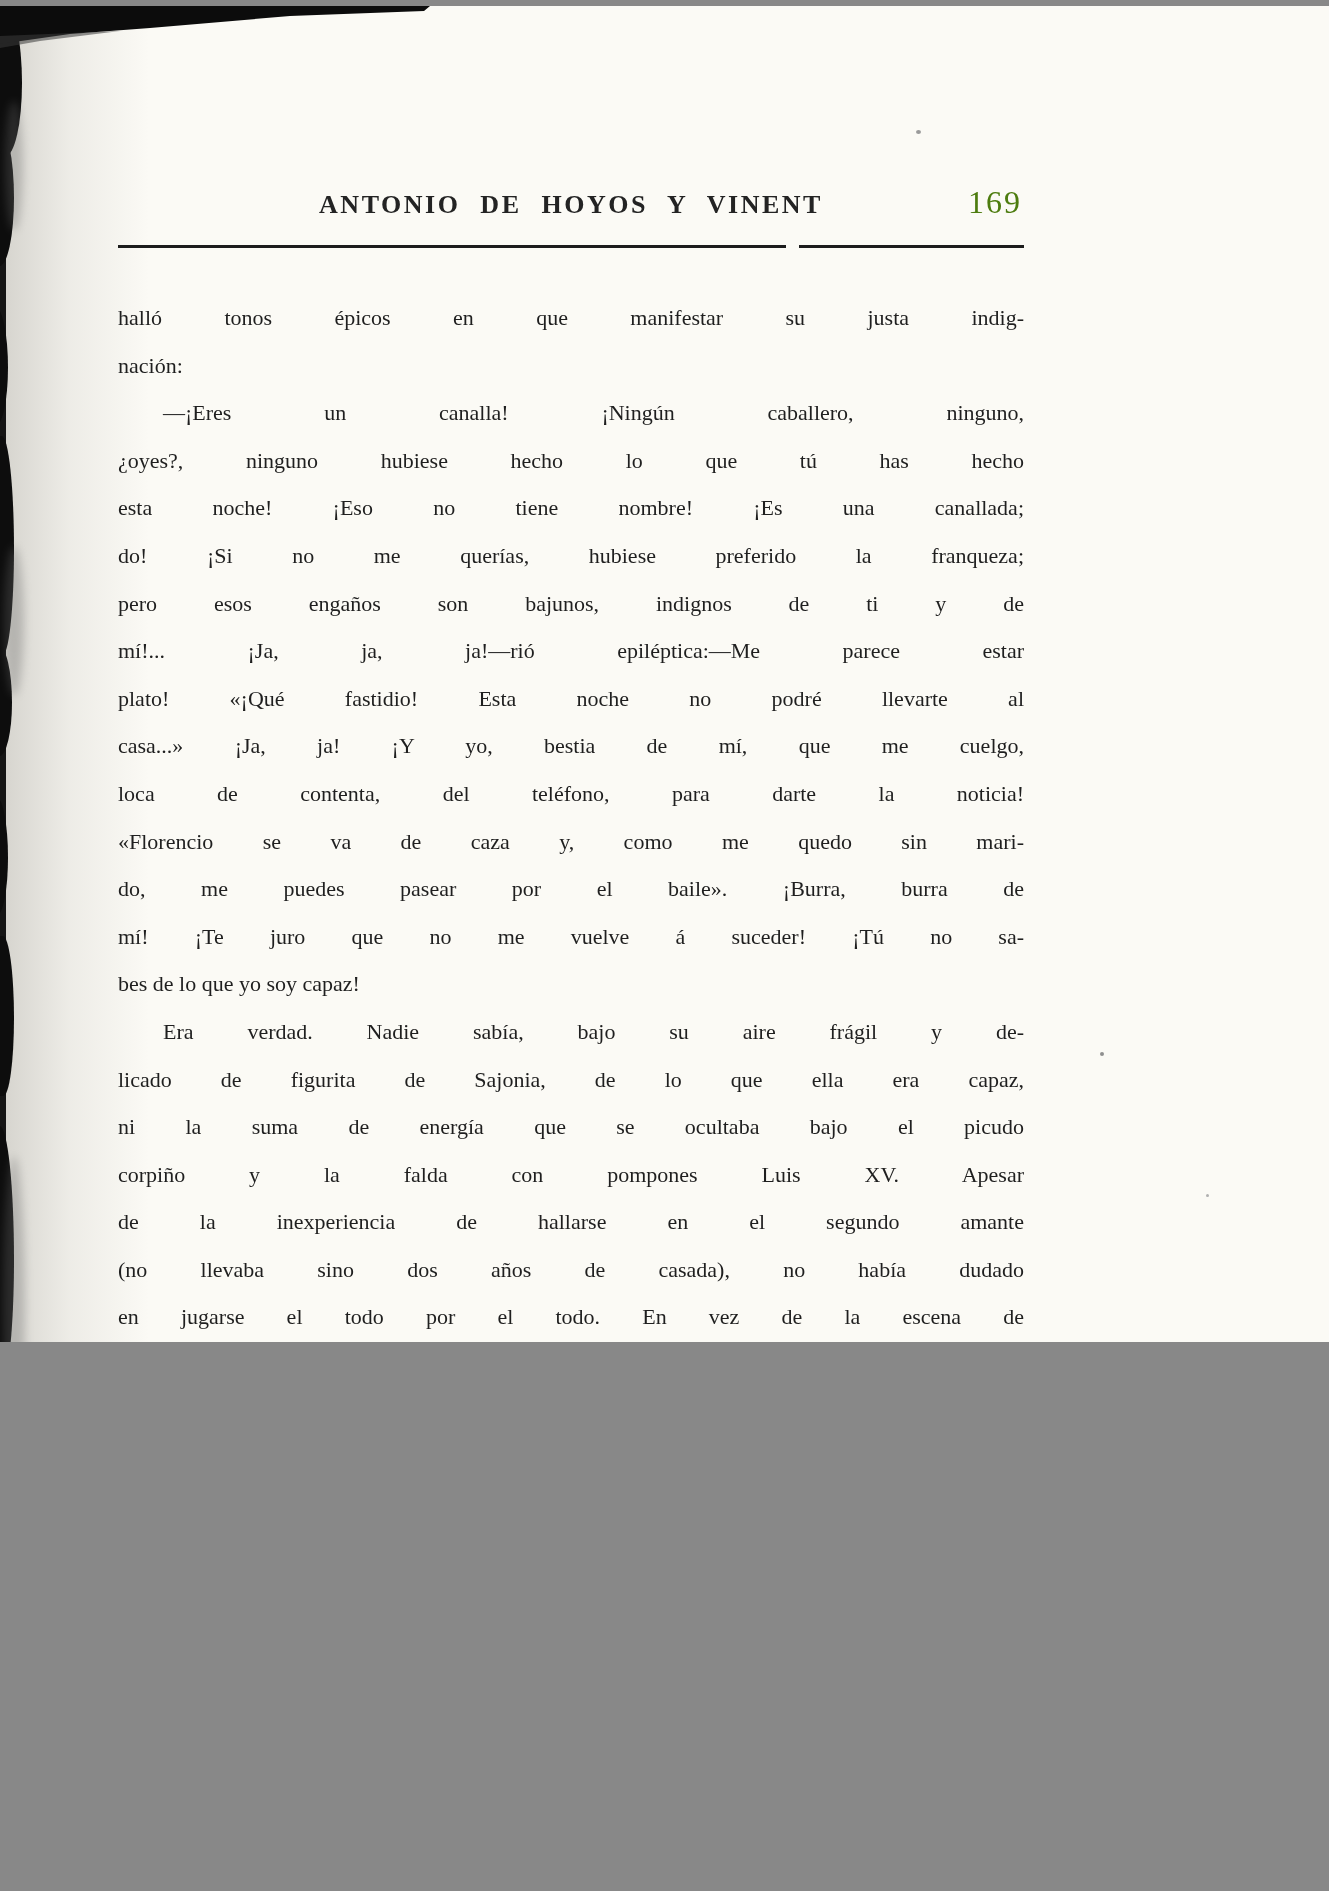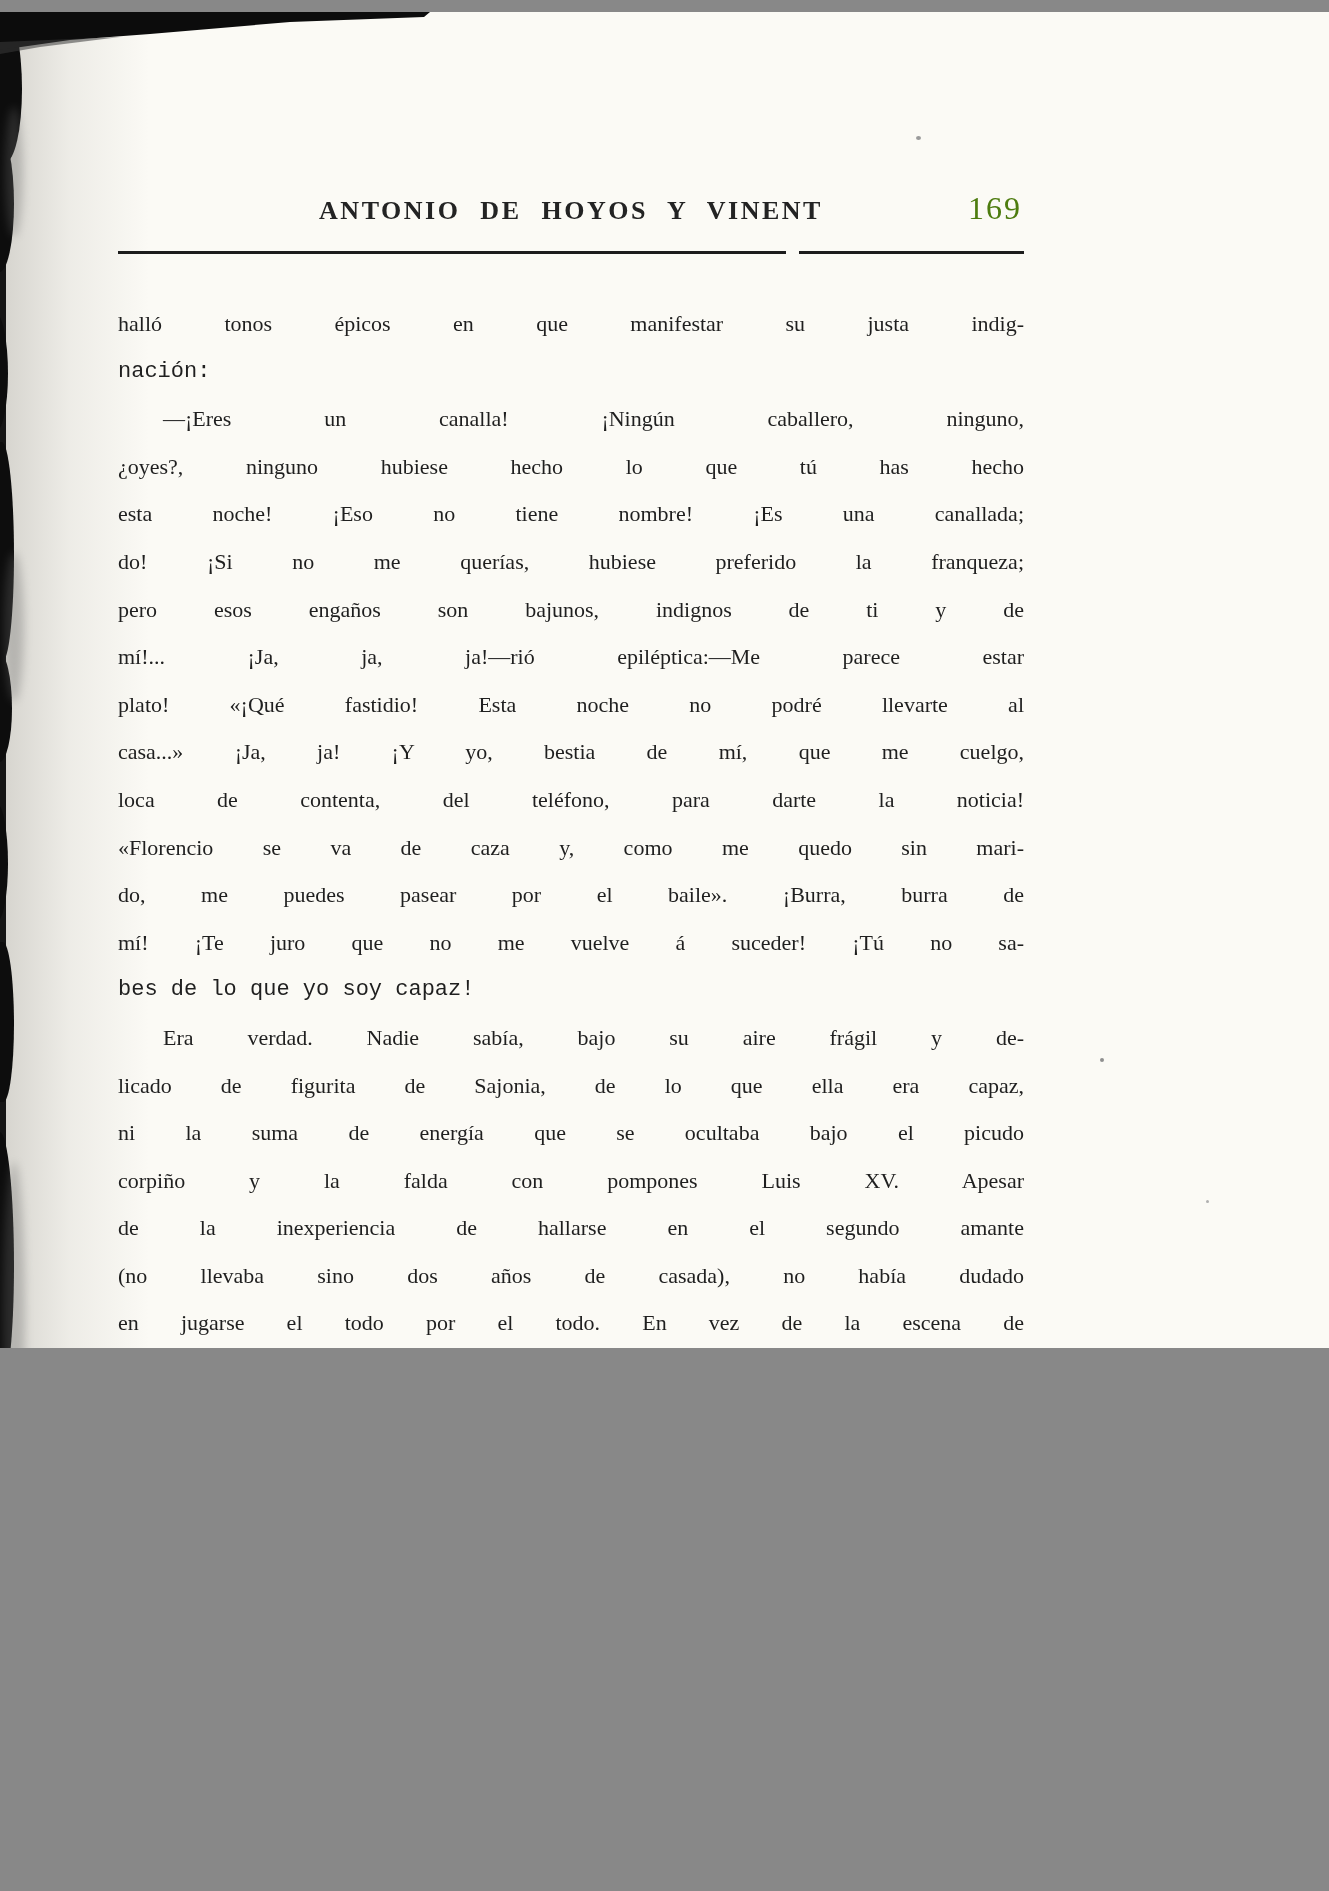--- a/index.html
+++ b/index.html
@@ -6,21 +6,21 @@
     --ink:#1f1f1f;
     --paper:#fbfaf5;
   }
   html,body{margin:0;padding:0;background:#888;}
   .page{
     position:relative;
     width:1329px;height:1336px;
     background:var(--paper);
     overflow:hidden;
     font-family:"Liberation Serif", serif;
-    margin:12px auto;
+    margin:6px auto;
   }
   
   .binding-shade{
     position:absolute;inset:0;
     background:linear-gradient(90deg, rgba(60,55,45,.20) 0px, rgba(60,55,45,.07) 70px, rgba(60,55,45,0) 150px);
     pointer-events:none;
   }
   
   .left-edge{position:absolute;left:0;top:0;width:40px;height:100%;}
   .strip{position:absolute;left:0;top:0;width:6px;height:100%;background:#151515;}
@@ -49,21 +49,21 @@
     position:absolute;left:118px;top:239px;width:906px;height:3px;background:#1c1c1c;
   }
   .rule-gap{position:absolute;left:668px;top:-1px;width:13px;height:5px;background:var(--paper);}
   
   .text-block{
     position:absolute;left:118px;top:288px;width:906px;
     font-size:22px;line-height:47.6px;color:var(--ink);
   }
   .line{text-align:justify;text-align-last:justify;}
   .line.indent{text-indent:45px;}
-  .line.para-end{text-align-last:left;font-family:Liberation Mono, monospace;}
+  .line.para-end{text-align-last:left;}
 </style>
 </head>
 <body>
 
 <div class="page">
 
   <div class="binding-shade"></div>
 
   <div class="left-edge">
     <div class="strip"></div>

